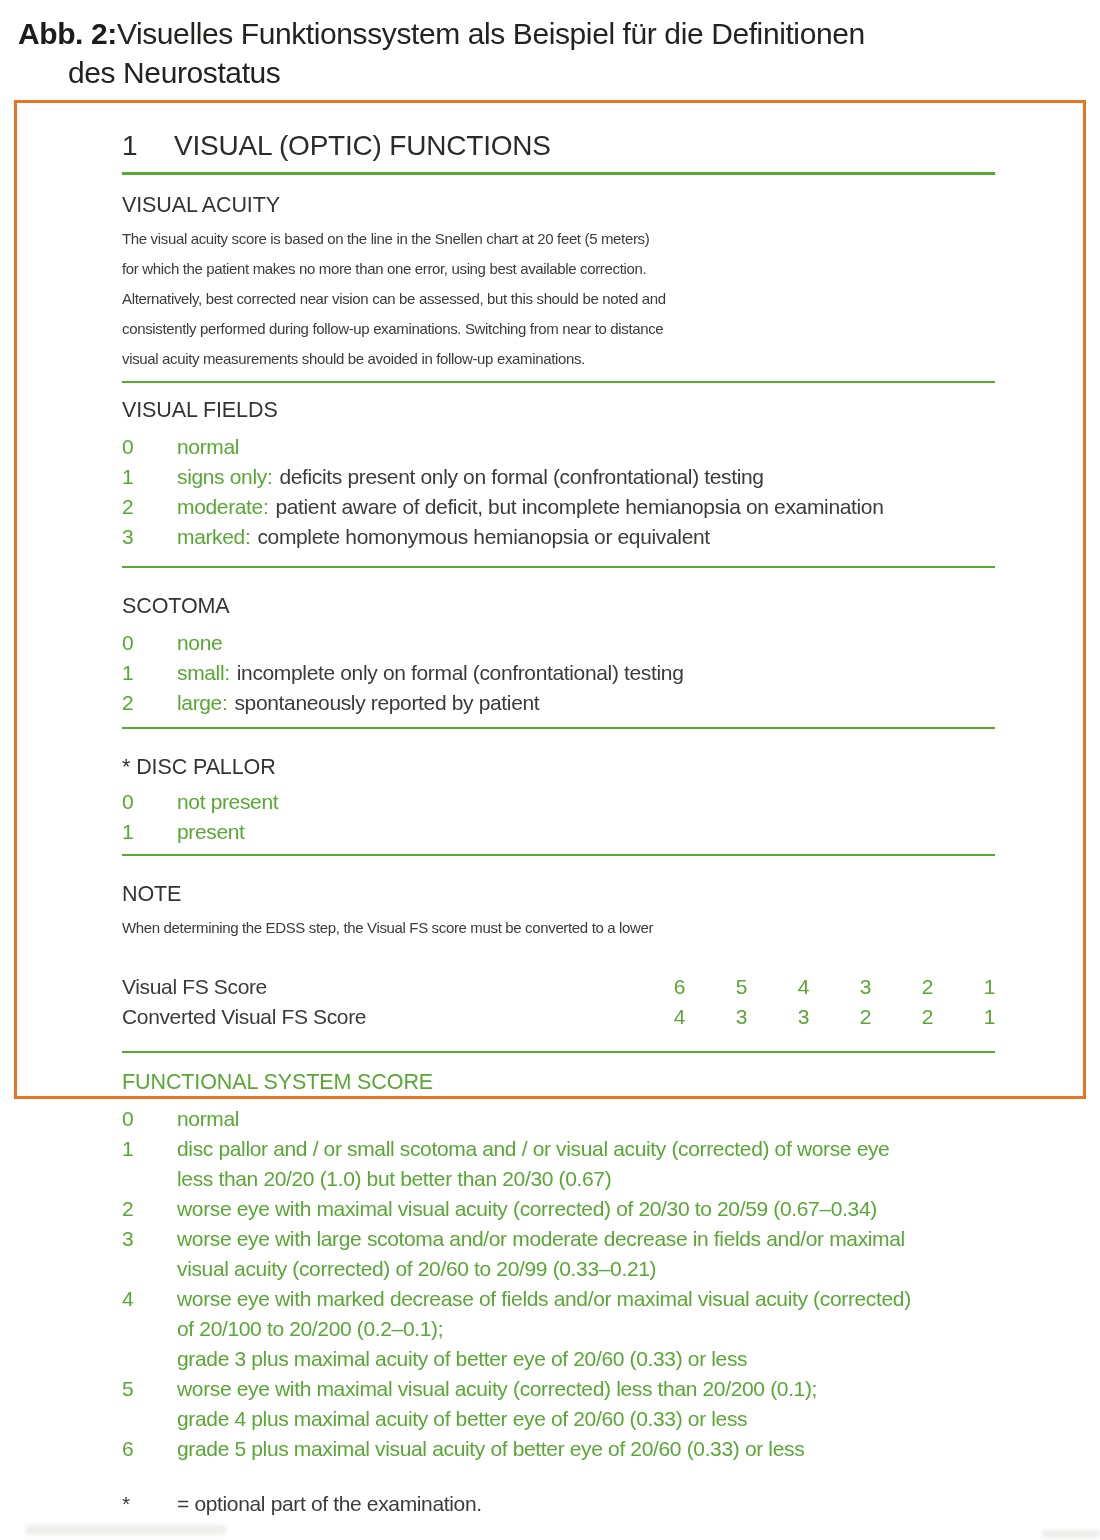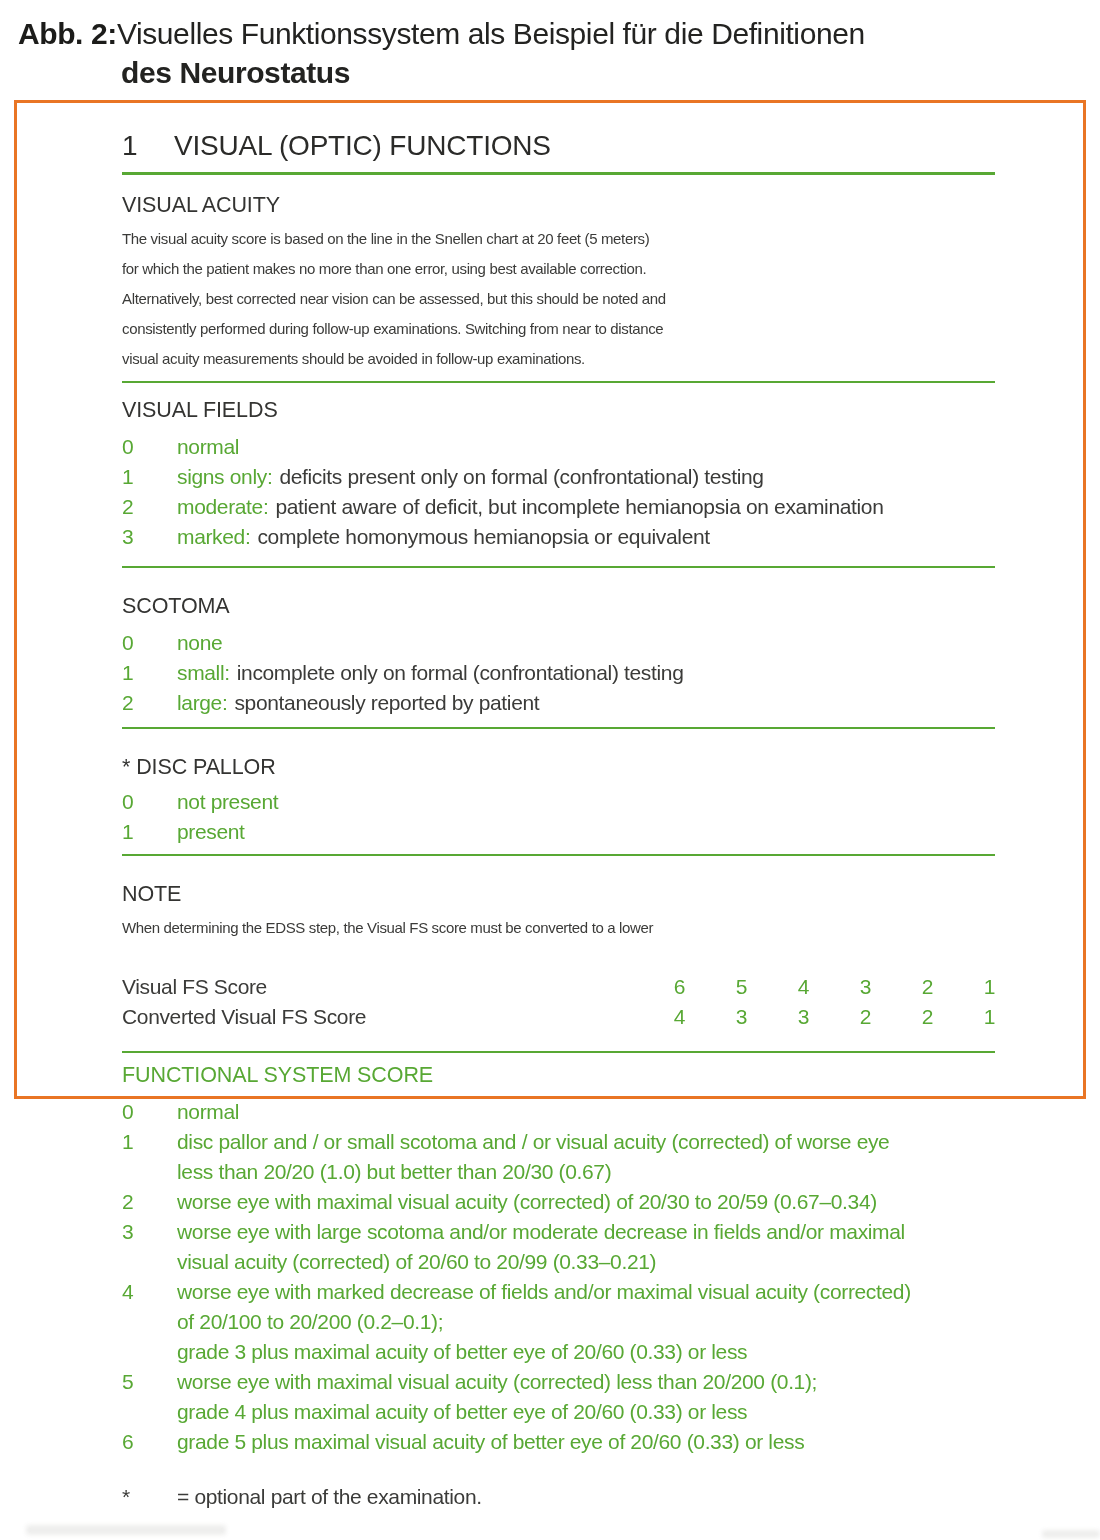--- a/index.html
+++ b/index.html
@@ -6,21 +6,21 @@
   * { box-sizing:border-box; }
   html,body { margin:0; padding:0; }
   body {
     width:1100px; height:1540px; position:relative; background:#ffffff;
     font-family:"Liberation Sans", sans-serif; color:var(--text);
     overflow:hidden;
   }
   
   .caption { padding:14px 0 0 18px; font-size:30px; line-height:39px; letter-spacing:-0.4px; color:#232321; }
   .cap-label { font-weight:bold; color:var(--title); }
-  .cap-line2 { margin-left:103px;font-weight:bold; }
+  .cap-line2 { margin-left:50px; }
 
   
   .panel {
     margin:8px 0 0 14px; width:1072px; height:999px;
     border:3px solid var(--orange);
     padding:24px 88px 0 105px;
     background:#fff;
   }
 
   .main-heading { font-size:28px; line-height:38px; letter-spacing:-0.2px; color:#2b2b29; white-space:nowrap; }
@@ -44,21 +44,21 @@
 
   .conv-row { display:flex; font-size:21px; line-height:30px; letter-spacing:-0.35px; }
   .conv-label { flex:1; color:var(--text); }
   .conv-val { width:62px; text-align:right; color:var(--green); }
 
   .footnote { margin-top:25px; }
   .footnote .score { color:var(--text); }
 
   
   .mt5{margin-top:5px}.mt6{margin-top:6px}.mt7{margin-top:7px}.mt8{margin-top:8px}
-  .mt9{margin-top:9px}.mt10{margin-top:8px}.mt12{margin-top:24px}.mt13{margin-top:13px}
+  .mt9{margin-top:9px}.mt10{margin-top:15px}.mt12{margin-top:24px}.mt13{margin-top:13px}
   .mt14{margin-top:14px}.mt16{margin-top:16px}.mt19{margin-top:19px}.mt29{margin-top:29px}
 
   
   .artifact { position:absolute; background:#96968f; opacity:0.16; filter:blur(2px); border-radius:3px; }
   .artifact.a1 { left:26px; top:1525px; width:200px; height:10px; }
   .artifact.a2 { left:1042px; top:1530px; width:58px; height:8px; }
 </style>
 </head>
 <body>
 

